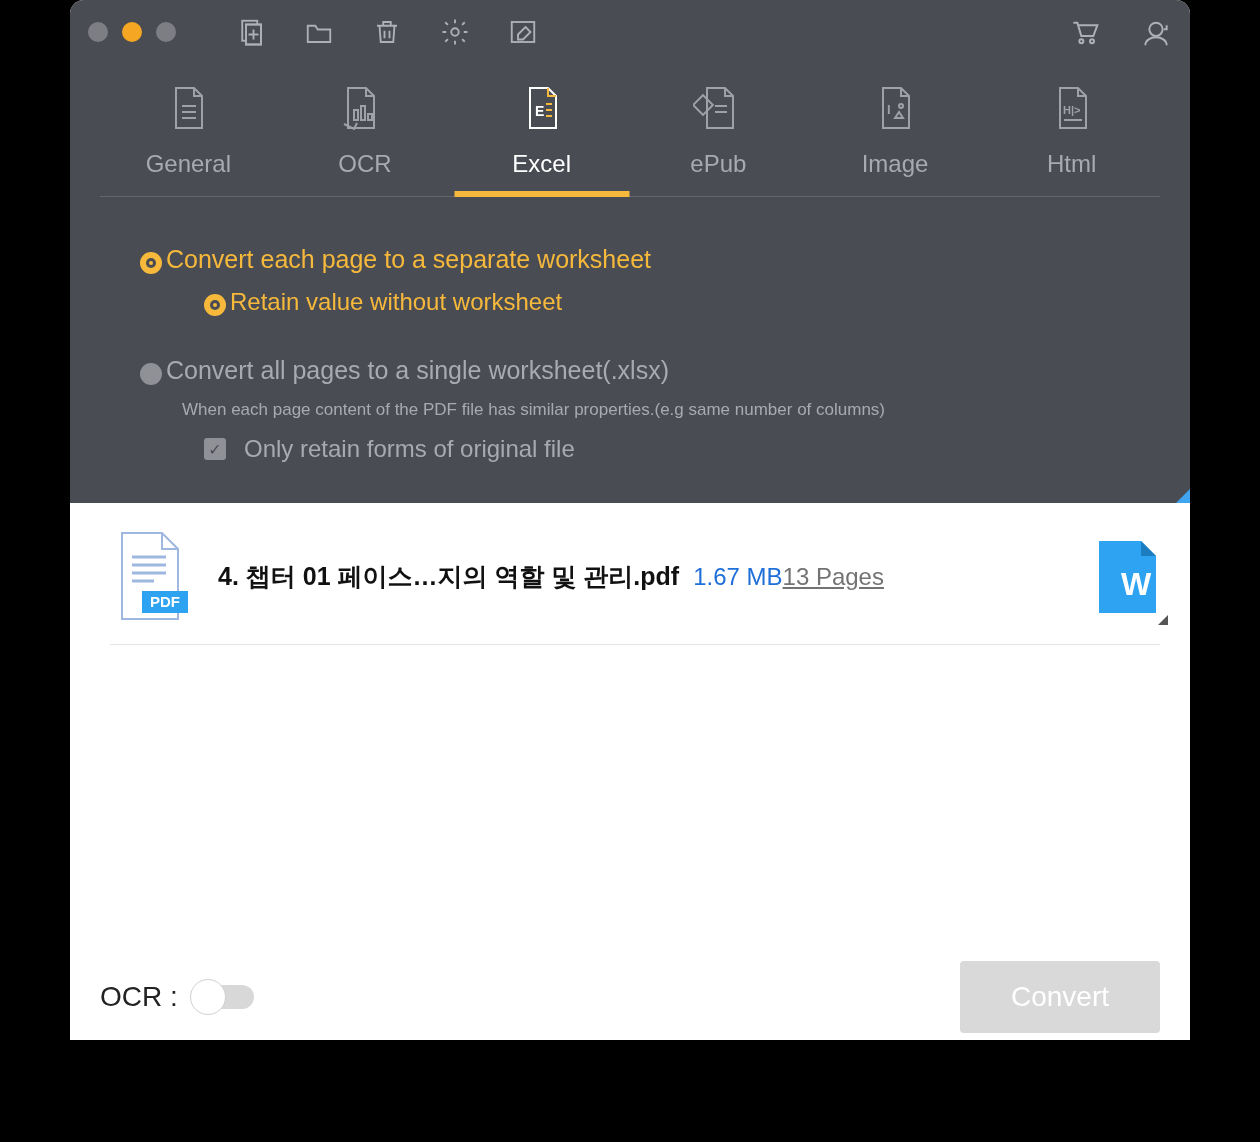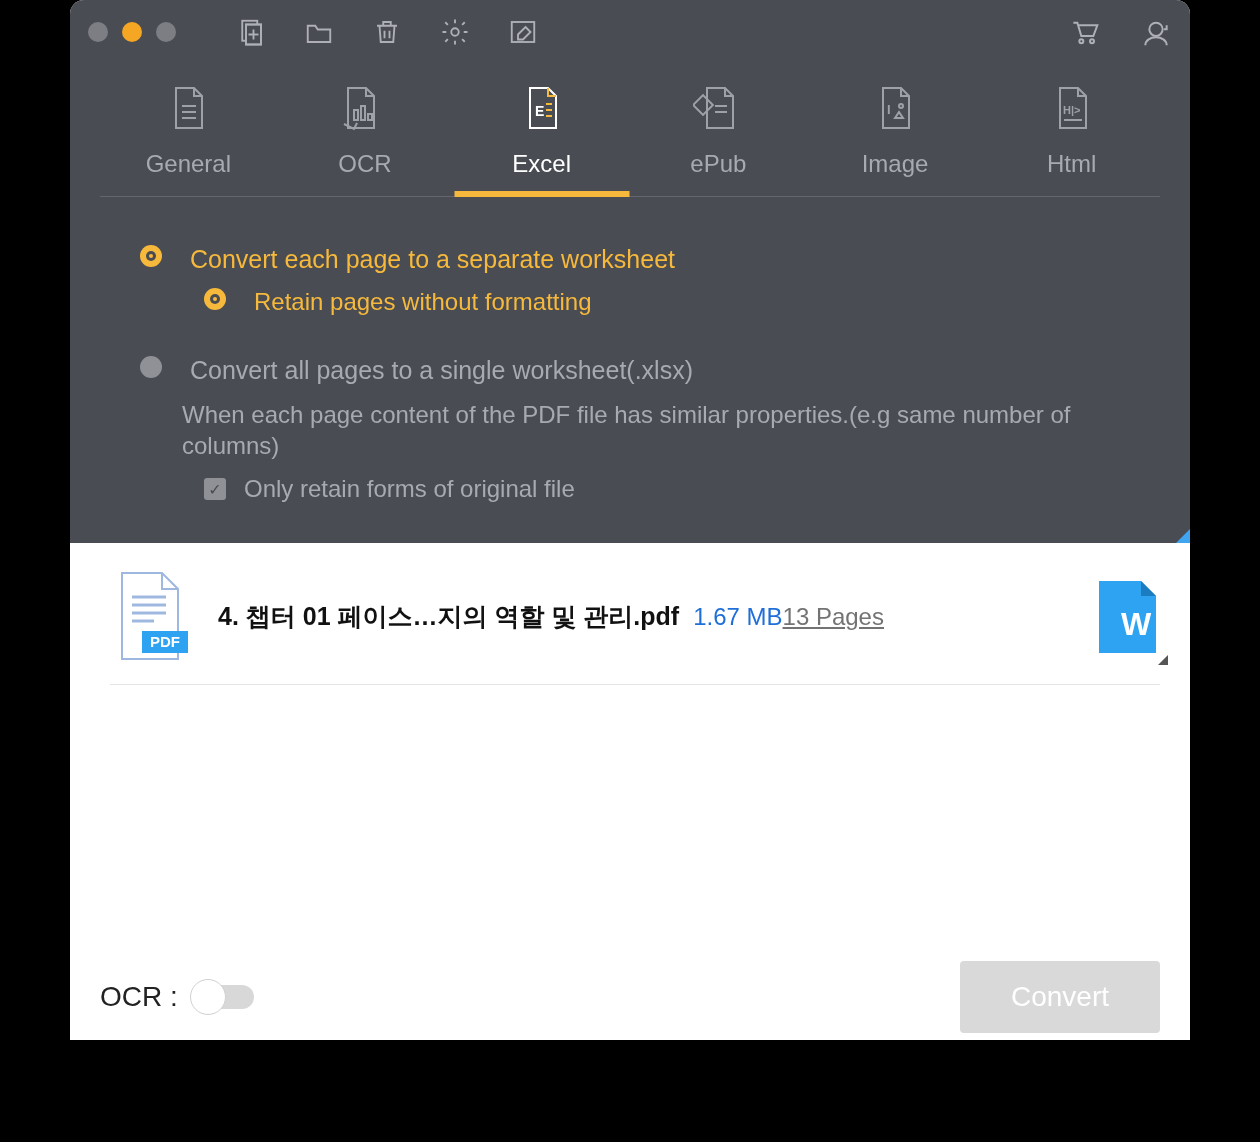--- a/index.html
+++ b/index.html
@@ -16,30 +16,30 @@
   .chrome-right { margin-left: auto; display: flex; gap: 40px; align-items: center; }
   .tabs-wrap { background: #4a4c53; padding: 20px 0 0; }
   .tabs { display: flex; justify-content: space-around; border-bottom: 1px solid #64666d; margin: 0 30px; }
   .tab { flex:1; display: flex; flex-direction: column; align-items: center; gap: 18px; padding-bottom: 18px; color: #a8aab1; cursor: pointer; position: relative; }
   .tab.active { color: #f6b93b; }
   .tab.active::after { content:""; position:absolute; bottom:-1px; left:50%; transform:translateX(-50%); width: 175px; height: 6px; background: #f6b93b; }
   .tab .ticon { height: 48px; display:flex; align-items:center; justify-content:center; }
   .tab .tlabel { font-size: 24px; }
   .tab.active .tlabel { color: #fff; }
   .options { background: #4a4c53; padding: 48px 60px 40px 70px; position: relative; }
-  .opt-row { display: flex; align-items: flex-start; gap: 28px; margin-bottom: 14px; }
+  .opt-row { display: flex; align-items: flex-end; gap: 4px; margin-bottom: 14px; }
   .radio { width: 22px; height: 22px; border-radius: 50%; background: #8f9197; position: relative; flex-shrink:0; }
   .radio.sel { background: #f6b93b; }
   .radio.sel::after { content:""; position:absolute; inset:6px; border-radius:50%; background:#4a4c53; }
   .radio.sel::before { content:""; position:absolute; inset:9px; border-radius:50%; background:#f6b93b; z-index:1;}
   .opt-label { font-size: 25px; color: #a8aab1; }
   .opt-label.sel { color: #f6b93b; }
   .sub { margin-left: 64px; }
   .sub .opt-label { font-size: 24px; }
-  .desc { font-size: 24px; color: #a8aab1; margin-left: 42px; margin-top: 6px; margin-bottom: 14px; line-height:1.3; }
+  .desc { font-size: 17px; color: #a8aab1; margin-left: 42px; margin-top: 6px; margin-bottom: 14px; line-height:1.3; }
   .check-row { display:flex; align-items:center; gap:18px; margin-left: 64px; }
   .checkbox { width: 22px; height: 22px; background:#8f9197; display:flex; align-items:center; justify-content:center; color:#4a4c53; font-size:16px; border-radius:3px; }
   .resize-tri { position:absolute; right:0; bottom:0; width:0; height:0; border-left:14px solid transparent; border-bottom:14px solid #3fa5f0; }
   .filelist { background:#fff; padding: 18px 30px 0 40px; }
   .file-row { display:flex; align-items:center; gap: 28px; padding: 8px 0 20px; border-bottom:1px solid #e4e4e4; }
   .pdf-icon { width: 80px; height: 95px; position:relative; }
   .file-info { display:flex; flex-direction:row; gap:14px; }
   .file-name { font-size: 25px; font-weight:700; color:#111; }
   .file-meta { display:flex; align-items:center; }
   .file-size { color:#1f6fd8; font-size: 24px; font-weight:500; }
@@ -195,21 +195,21 @@
     </div>
   </div>
 
   <div class="options">
     <div class="opt-row">
       <span class="radio sel"></span>
       <span class="opt-label sel">Convert each page to a separate worksheet</span>
     </div>
     <div class="opt-row sub">
       <span class="radio sel"></span>
-      <span class="opt-label sel">Retain pages without formatting</span>
+      <span class="opt-label sel">Retain value without worksheet</span>
     </div>
     <div style="height:26px"></div>
     <div class="opt-row">
       <span class="radio"></span>
       <span class="opt-label">Convert all pages to a single worksheet(.xlsx)</span>
     </div>
     <div class="desc">When each page content of the PDF file has similar properties.(e.g same number of columns)</div>
     <div class="check-row">
       <span class="checkbox">✓</span>
       <span class="opt-label" style="font-size:24px">Only retain forms of original file</span>

